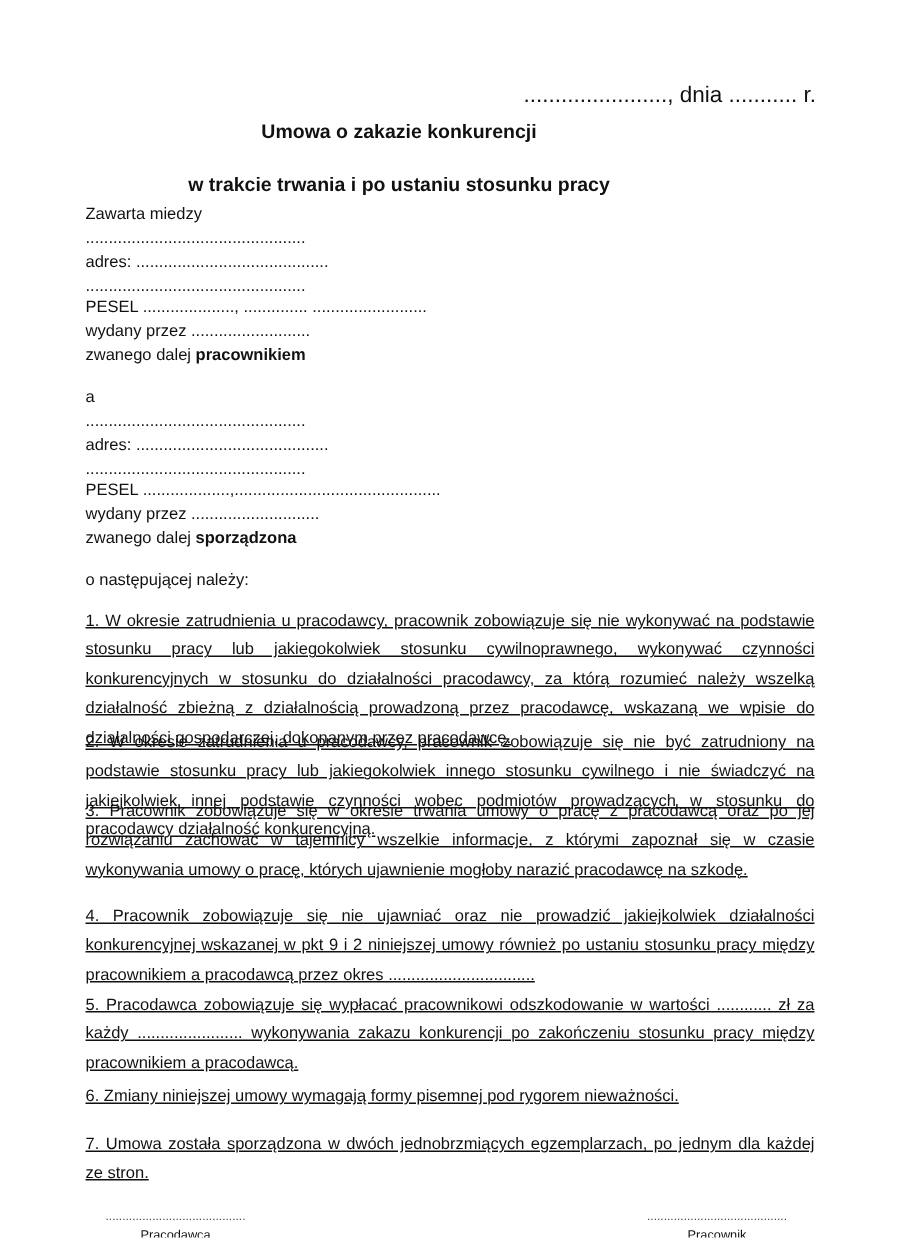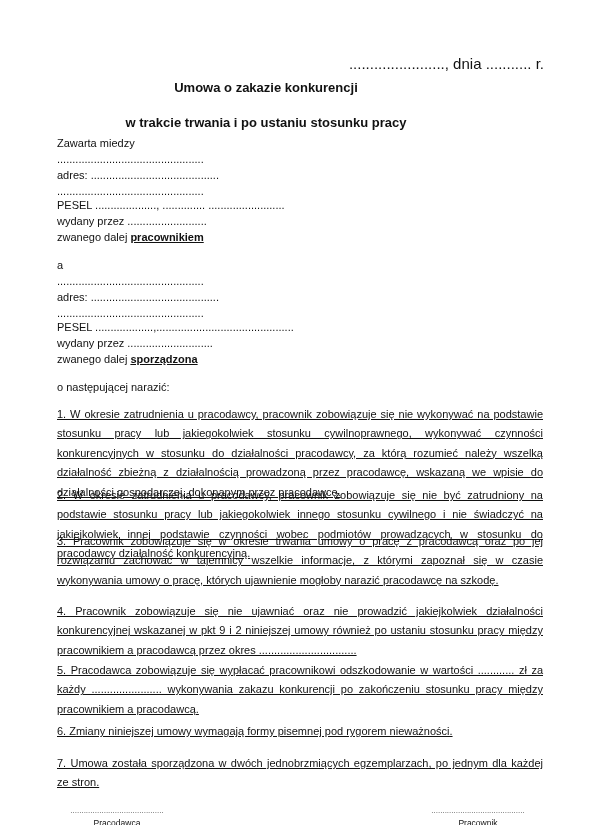--- a/index.html
+++ b/index.html
@@ -5,21 +5,21 @@
   html, body { margin: 0; padding: 0; background: #ffffff; }
   body { width: 600px; height: 825px; position: relative; overflow: hidden;
          font-family: "Liberation Sans", sans-serif; color: #111111; font-size: 11px; }
   .abs { position: absolute; white-space: nowrap; }
   .date { right: 56px; top: 55px; font-size: 15px; }
   .title { left: 0; width: 532px; text-align: center; font-weight: bold; font-size: 13px; white-space: nowrap; }
   .t1 { top: 80px; }
   .t2 { top: 115px; }
   .line { position: absolute; left: 57px; font-size: 11px; white-space: nowrap; line-height: 15px; }
   .para { position: absolute; left: 57px; width: 486px; font-size: 11px; line-height: 19.4px; text-align: justify; text-decoration: underline; }
-  b { font-weight: bold; text-decoration: underline; }
+  b { font-weight: bold; }
   .sig { position: absolute; top: 805px; text-align: center; font-size: 8px; line-height: 12px; }
   .sig .dots { font-size: 8px; letter-spacing: 0px; color: #444; }
   .sig .lbl { font-size: 8.5px; }
 </style>
 </head>
 <body>
 
 <div>
   <div class="abs date">......................., dnia ........... r.</div>
 
@@ -36,21 +36,21 @@
 
   <div class="line" style="top:258px">a</div>
 
   <div class="line" style="top:274px">................................................</div>
   <div class="line" style="top:290px">adres: ..........................................</div>
   <div class="line" style="top:306px">................................................</div>
   <div class="line" style="top:320px">PESEL ...................,.............................................</div>
   <div class="line" style="top:336px">wydany przez ............................</div>
   <div class="line" style="top:352px"><span>zwanego dalej </span><b>sporządzona</b></div>
 
-  <div class="line" style="top:380px">o następującej narazić:</div>
+  <div class="line" style="top:380px">o następującej należy:</div>
 
   <div class="para" style="top:405px">1. W okresie zatrudnienia u pracodawcy, pracownik zobowiązuje się nie wykonywać na podstawie stosunku pracy lub jakiegokolwiek stosunku cywilnoprawnego, wykonywać czynności konkurencyjnych w stosunku do działalności pracodawcy, za którą rozumieć należy wszelką działalność zbieżną z działalnością prowadzoną przez pracodawcę, wskazaną we wpisie do działalności gospodarczej, dokonanym przez pracodawcę.</div>
   <div class="para" style="top:486px">2. W okresie zatrudnienia u pracodawcy, pracownik zobowiązuje się nie być zatrudniony na podstawie stosunku pracy lub jakiegokolwiek innego stosunku cywilnego i nie świadczyć na jakiejkolwiek innej podstawie czynności wobec podmiotów prowadzących w stosunku do pracodawcy działalność konkurencyjną.</div>
   <div class="para" style="top:532px">3. Pracownik zobowiązuje się w okresie trwania umowy o pracę z pracodawcą oraz po jej rozwiązaniu zachować w tajemnicy wszelkie informacje, z którymi zapoznał się w czasie wykonywania umowy o pracę, których ujawnienie mogłoby narazić pracodawcę na szkodę.</div>
   <div class="para" style="top:602px">4. Pracownik zobowiązuje się nie ujawniać oraz nie prowadzić jakiejkolwiek działalności konkurencyjnej wskazanej w pkt 9 i 2 niniejszej umowy również po ustaniu stosunku pracy między pracownikiem a pracodawcą przez okres ................................</div>
   <div class="para" style="top:661px">5. Pracodawca zobowiązuje się wypłacać pracownikowi odszkodowanie w wartości ............ zł za każdy ....................... wykonywania zakazu konkurencji po zakończeniu stosunku pracy między pracownikiem a pracodawcą.</div>
   <div class="para" style="top:722px">6. Zmiany niniejszej umowy wymagają formy pisemnej pod rygorem nieważności.</div>
   <div class="para" style="top:754px">7. Umowa została sporządzona w dwóch jednobrzmiących egzemplarzach, po jednym dla każdej ze stron.</div>
 
   <div class="sig" style="left:62px; width:110px;">

